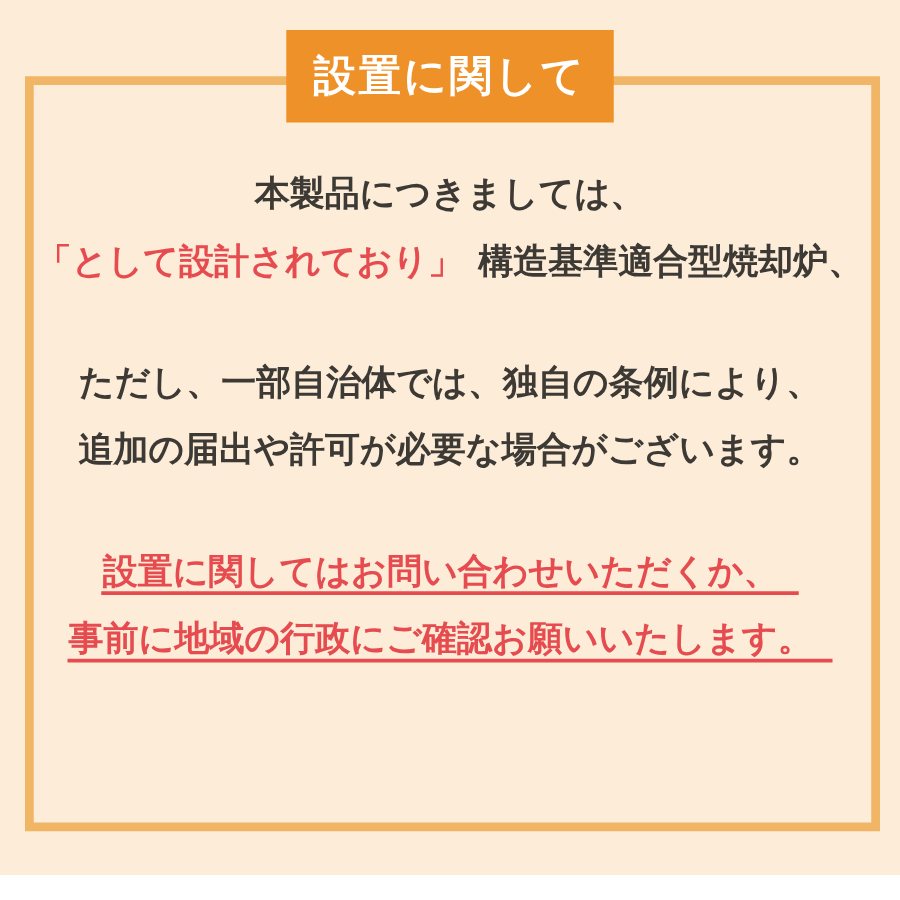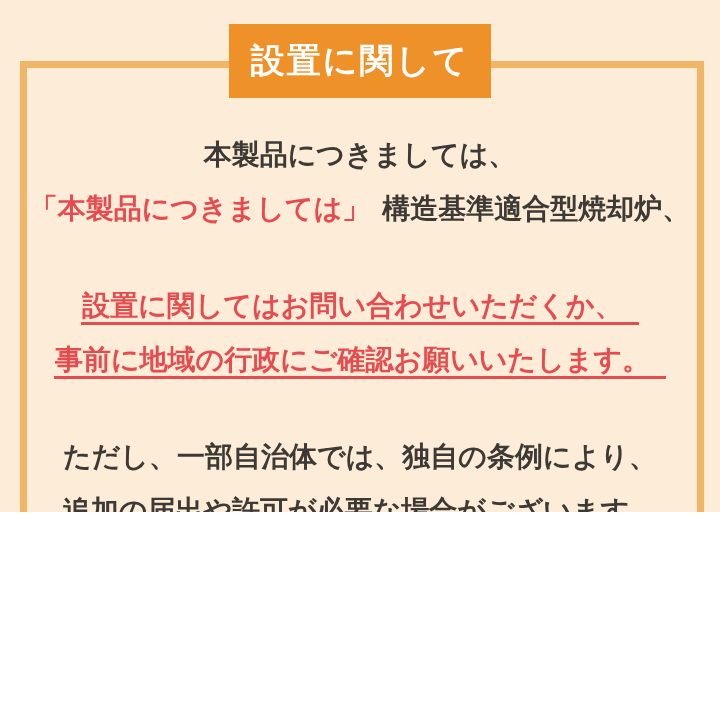--- a/index.html
+++ b/index.html
@@ -11,21 +11,21 @@
     --accent-red: #e64c4f;
   }
   * { margin: 0; padding: 0; box-sizing: border-box; }
   html, body {
     width: 720px;
     font-family: "Liberation Sans", "DejaVu Sans", sans-serif;
   }
   .page {
     position: relative;
     width: 720px;
-    height: 512px;
+    height: 700px;
     background: var(--background);
     overflow: hidden;
   }
   .frame {
     position: absolute;
     left: 20px;
     top: 61px;
     width: 684px;
     height: 604px;
     border: 7px solid var(--frame-border);
@@ -85,32 +85,32 @@
 
   <div class="badge">
     <span>設置に関して</span>
   </div>
 
   <div class="content">
 
     <p class="para">
       <span class="line">本製品につきましては、</span>
       <span class="line">
-        <span class="emphasis-red">「本製品につきましては」</span><span class="after-emphasis">構造基準適合型焼却炉、</span>
+        <span class="emphasis-red">「として設計されており」</span><span class="after-emphasis">構造基準適合型焼却炉、</span>
       </span>
+    </p>
+
+    <p class="para">
+      <span class="line">ただし、一部自治体では、独自の条例により、</span>
+      <span class="line">追加の届出や許可が必要な場合がございます。</span>
     </p>
 
     <p class="para cta">
       <span class="line">
         <span class="u">設置に関してはお問い合わせいただくか、</span>
       </span>
       <span class="line">
         <span class="u">事前に地域の行政にご確認お願いいたします。</span>
       </span>
     </p>
 
-    <p class="para">
-      <span class="line">ただし、一部自治体では、独自の条例により、</span>
-      <span class="line">追加の届出や許可が必要な場合がございます。</span>
-    </p>
-
   </div>
 </div>
 
 </body></html>

